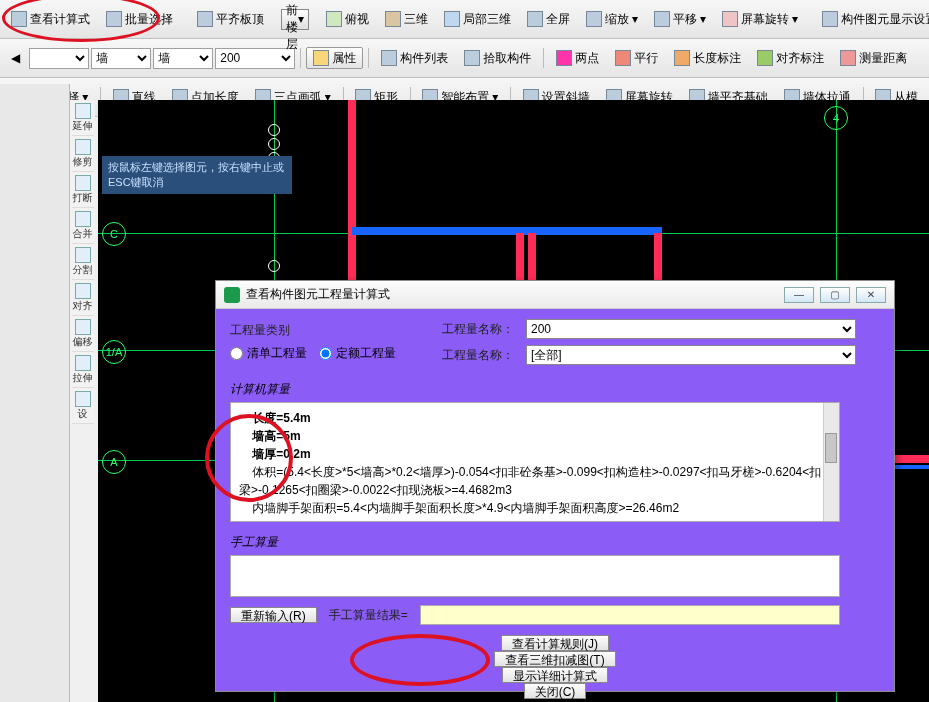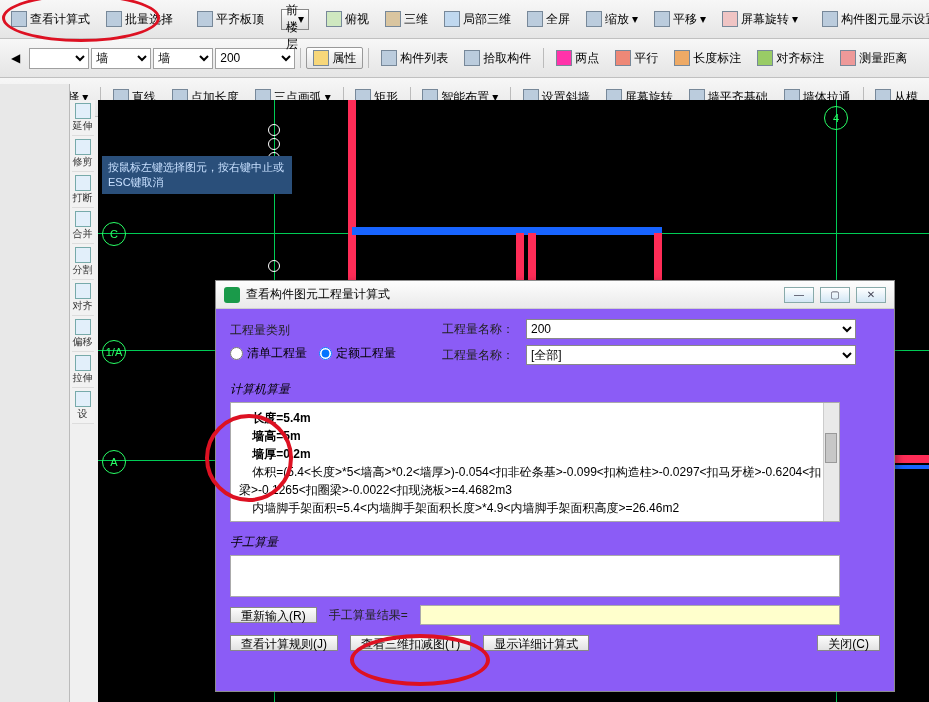--- a/index.html
+++ b/index.html
@@ -40,21 +40,21 @@
   .row{display:flex;align-items:center;gap:12px;margin-bottom:8px;}
   .lbl{font-size:12px;color:#222;}
   .radio{display:flex;align-items:center;gap:4px;}
   .sel{height:20px;border:1px solid #888;background:#fff;font-size:12px;width:330px;}
   .group-title{font-size:12px;margin:6px 0 4px 0;font-style:italic;}
   .calcbox{width:610px;height:120px;border:1px solid #aaa;background:#fff;padding:6px 8px;font-size:12px;line-height:1.5;position:relative;overflow:hidden;font-family:SimSun,monospace;}
   .calcbox .scroll{position:absolute;right:0;top:0;bottom:0;width:16px;background:#e9e9e9;border-left:1px solid #ccc;}
   .manualbox{width:610px;height:42px;border:1px solid #aaa;background:#fff;}
   .resultbox{height:20px;border:1px solid #aaa;background:#ffffcc;width:420px;}
   .btn{height:16px;padding:0 10px;border:1px solid #888;background:linear-gradient(#fdfdfd,#e2e2e2);font-size:12px;cursor:pointer;}
-  .btnrow{display:flex;align-items:center;gap:12px;margin-top:10px;}
+  .btnrow{display:flex;align-items:center;margin-top:10px;flex-direction:column;}
   .circled2{position:absolute; left:205px; top:414px; width:88px; height:88px; border:4px solid #d12; border-radius:50%; pointer-events:none;}
   .circled3{position:absolute; left:350px; top:634px; width:140px; height:52px; border:4px solid #d12; border-radius:50%; pointer-events:none;z-index:60;}
 </style>
 </head>
 <body>
 
 <div class="toolbar-row" style="position:relative;">
   <span class="tbtn">
       <span class="ticn"></span>
       <span>查看计算式</span>

